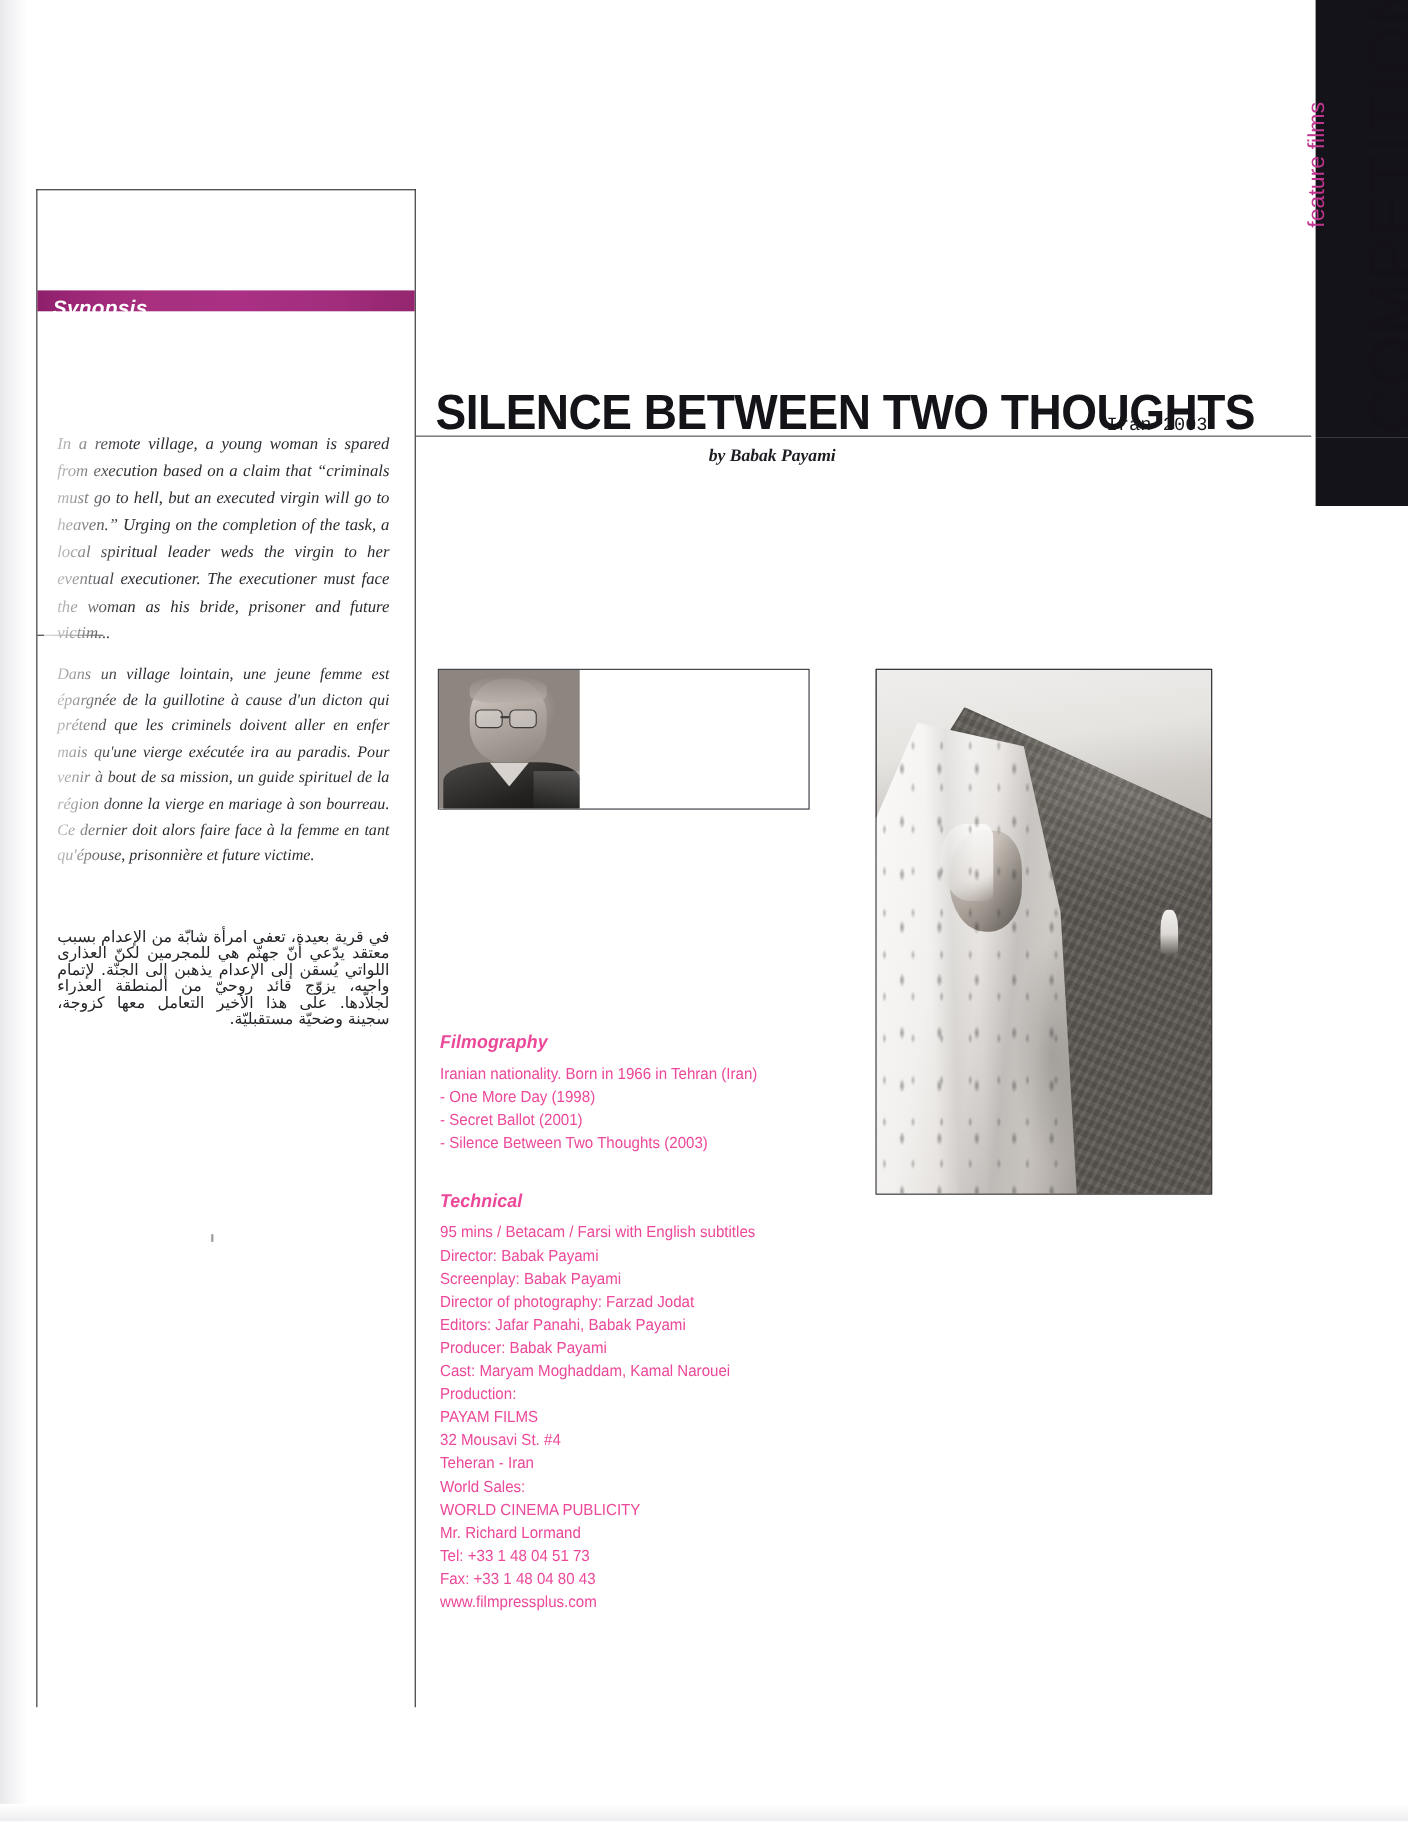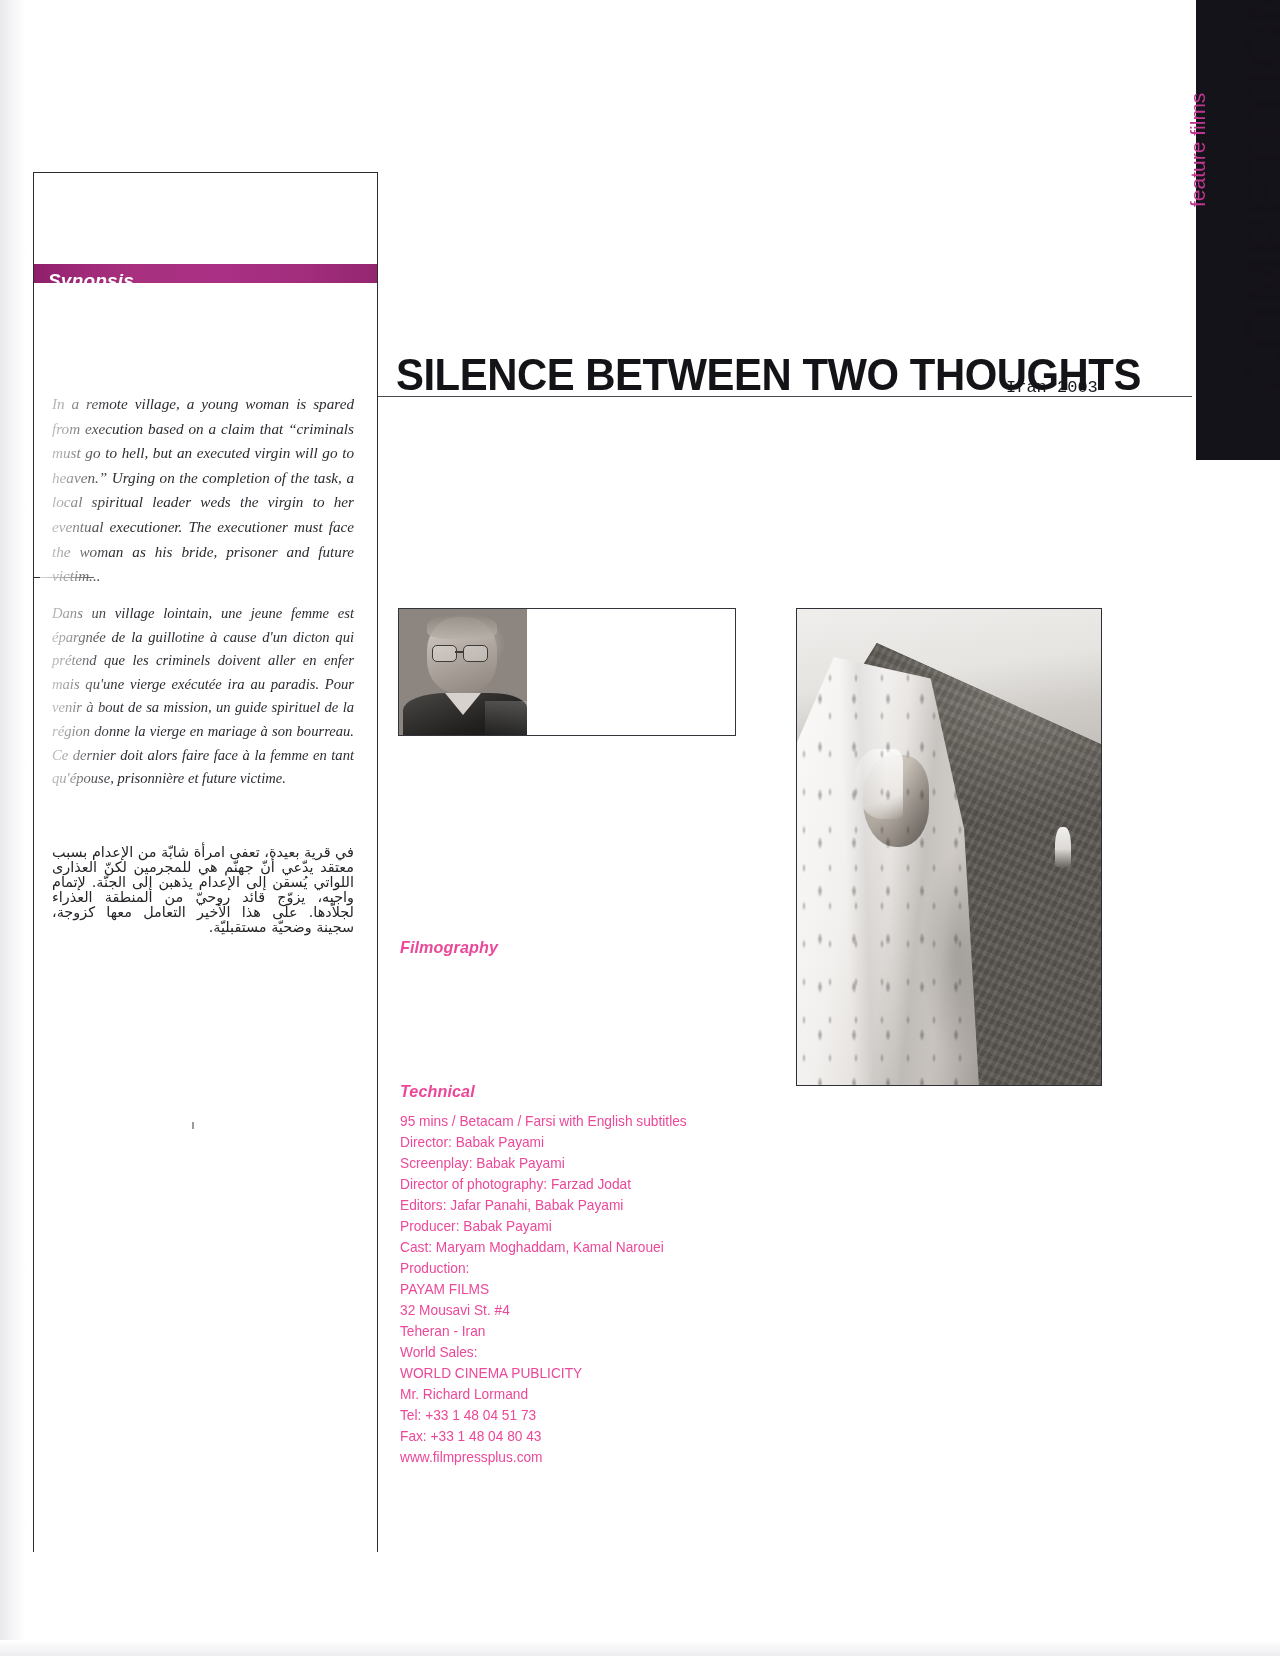--- a/index.html
+++ b/index.html
@@ -423,20 +423,21 @@
   <div class="syn-text-col" id="syn-en">In a remote village, a young woman is spared from execution based on a claim that “criminals must go to hell, but an executed virgin will go to heaven.” Urging on the completion of the task, a local spiritual leader weds the virgin to her eventual executioner.   The executioner must face the woman as his bride, prisoner and future victim...</div>
   <div class="syn-text-col" id="syn-fr">Dans un village lointain, une jeune femme est épargnée de la guillotine à cause d'un dicton qui prétend que les criminels doivent aller en enfer mais qu'une vierge exécutée ira au paradis.   Pour venir à bout de sa mission, un guide spirituel de la région donne la vierge en mariage à son bourreau. Ce dernier doit alors faire face à la femme en tant qu'épouse, prisonnière et future victime.</div>
   <div id="syn-ar">في قرية بعيدة، تعفى امرأة شابّة من الإعدام بسبب معتقد يدّعي أنّ جهنّم هي للمجرمين لكنّ العذارى اللواتي يُسقن إلى الإعدام يذهبن إلى الجنّة. لإتمام واجبه، يزوّج قائد روحيّ من المنطقة العذراء لجلاّدها. على هذا الأخير التعامل معها كزوجة، سجينة وضحيّة مستقبليّة.</div>
   <div class="fade-overlay" id="fade-en"></div>
   <div class="fade-overlay" id="fade-fr"></div>
   <div class="stray-mark"></div>
 
   <div class="title-rule"></div>
   <div class="film-title">SILENCE BETWEEN TWO THOUGHTS</div>
   <div class="film-origin">Iran 2003</div>
+  <div class="film-byline">by Babak Payami</div>
 
   <div class="portrait-box">
     <div class="portrait-photo">
       <div class="p-head"></div>
       <div class="p-hairline"></div>
       <div class="p-glasses">
         <div class="p-lens l"></div>
         <div class="p-lens r"></div>
         <div class="p-bridge"></div>
       </div>
@@ -454,20 +455,26 @@
     <div class="still-chador"></div>
     <div class="still-face"></div>
     <div class="still-face-shadow"></div>
     <div class="still-hairline"></div>
     <div class="still-chador-fold"></div>
     <div class="still-chador-motif"></div>
   </div>
 
   <div class="credits" id="filmography-block">
     <div class="cred-heading">Filmography</div>
+    <div>
+        <div class="cred-line">Iranian nationality.  Born in 1966 in Tehran (Iran)</div>
+        <div class="cred-line">- One More Day (1998)</div>
+        <div class="cred-line">- Secret Ballot (2001)</div>
+        <div class="cred-line">- Silence Between Two Thoughts (2003)</div>
+      </div>
   </div>
 
   <div class="credits" id="technical-block">
     <div class="cred-heading">Technical</div>
     <div>
         <div class="cred-line">95 mins / Betacam / Farsi with English subtitles</div>
         <div class="cred-line">Director: Babak Payami</div>
         <div class="cred-line">Screenplay: Babak Payami</div>
         <div class="cred-line">Director of photography: Farzad Jodat</div>
         <div class="cred-line">Editors: Jafar Panahi, Babak Payami</div>

